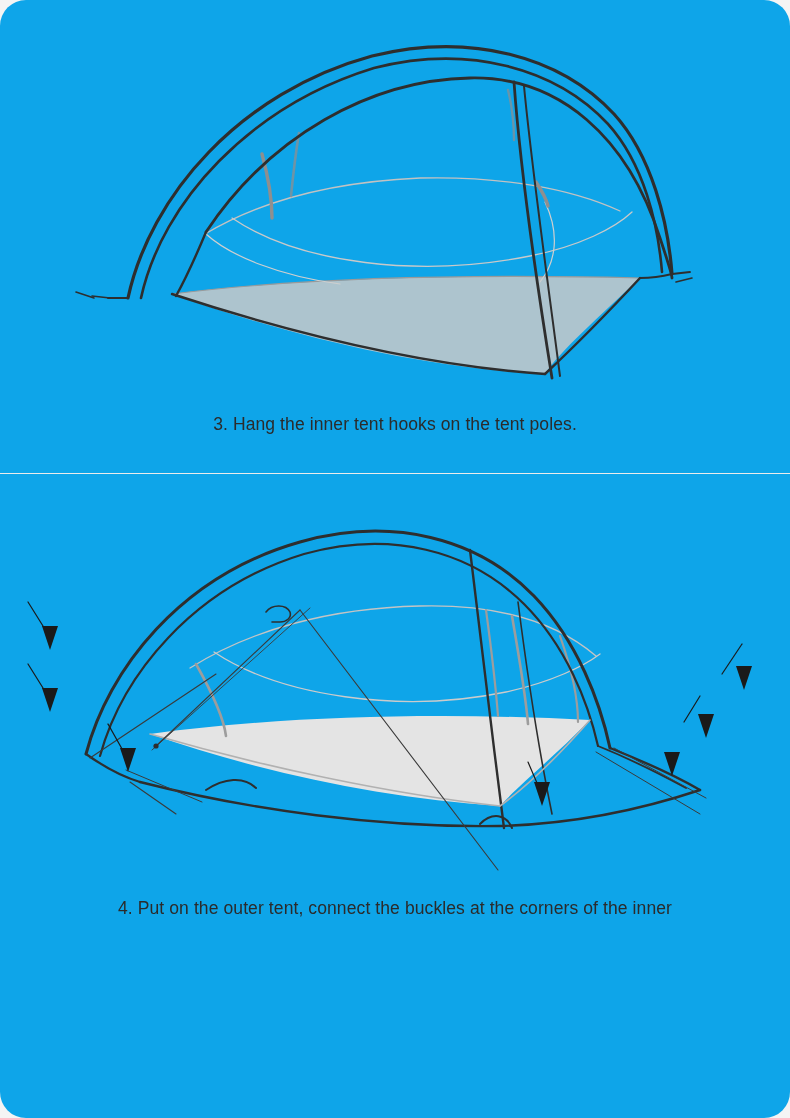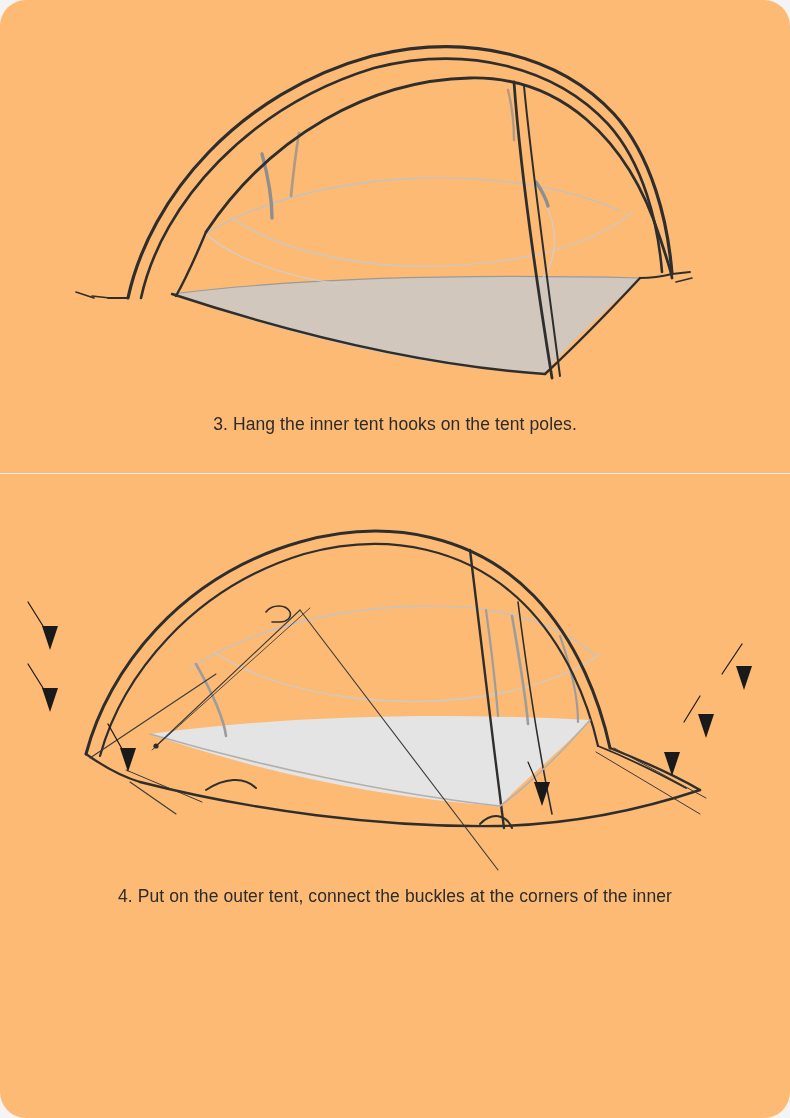--- a/index.html
+++ b/index.html
@@ -10,21 +10,21 @@
   body {
     width: 790px;
     height: 1118px;
     font-family: "Liberation Sans", sans-serif;
     -webkit-font-smoothing: antialiased;
   }
   .page {
     position: relative;
     width: 790px;
     height: 1118px;
-    background: #fdba74;
+    background: #0ea5e9;
     border-radius: 26px;
     overflow: hidden;
   }
   .step {
     position: relative;
     width: 100%;
   }
   .step-figure {
     position: relative;
     width: 100%;
@@ -51,21 +51,21 @@
   .divider {
     width: 100%;
     height: 1px;
     background: #ececec;
     margin: 36px 0 0 0;
   }
   #step2 {
     padding-top: 10px;
   }
   #caption2 {
-    margin-top: 0;
+    margin-top: 12px;
     padding: 0 40px;
   }
   .caption-line {
     display: block;
   }
   .bottom-space {
     height: 70px;
   }
 </style>
 </head>

